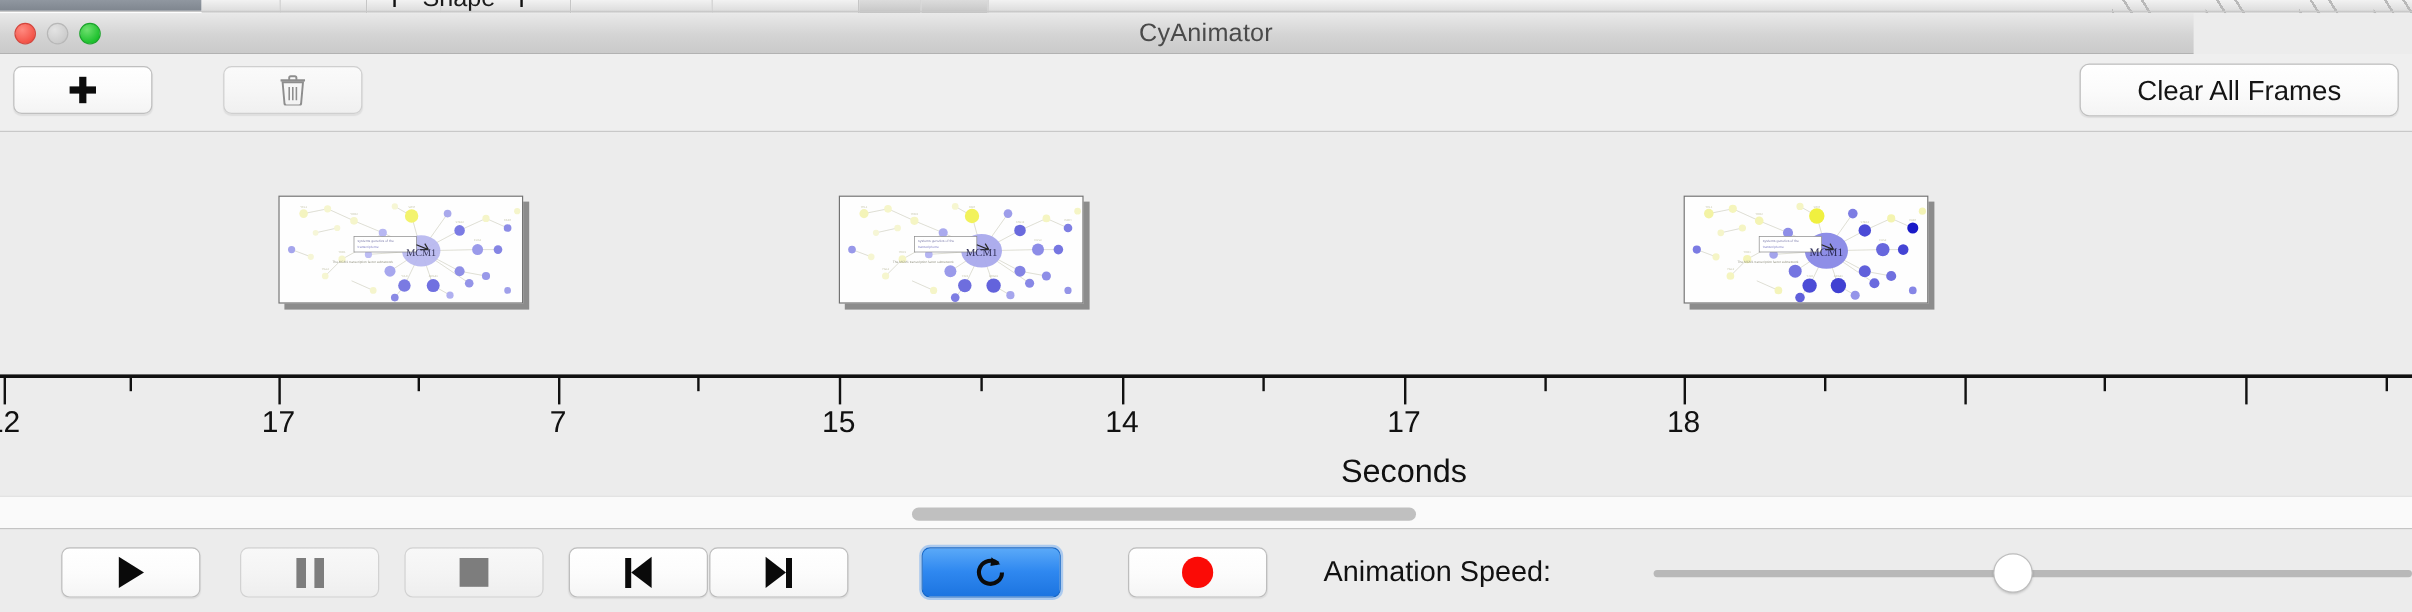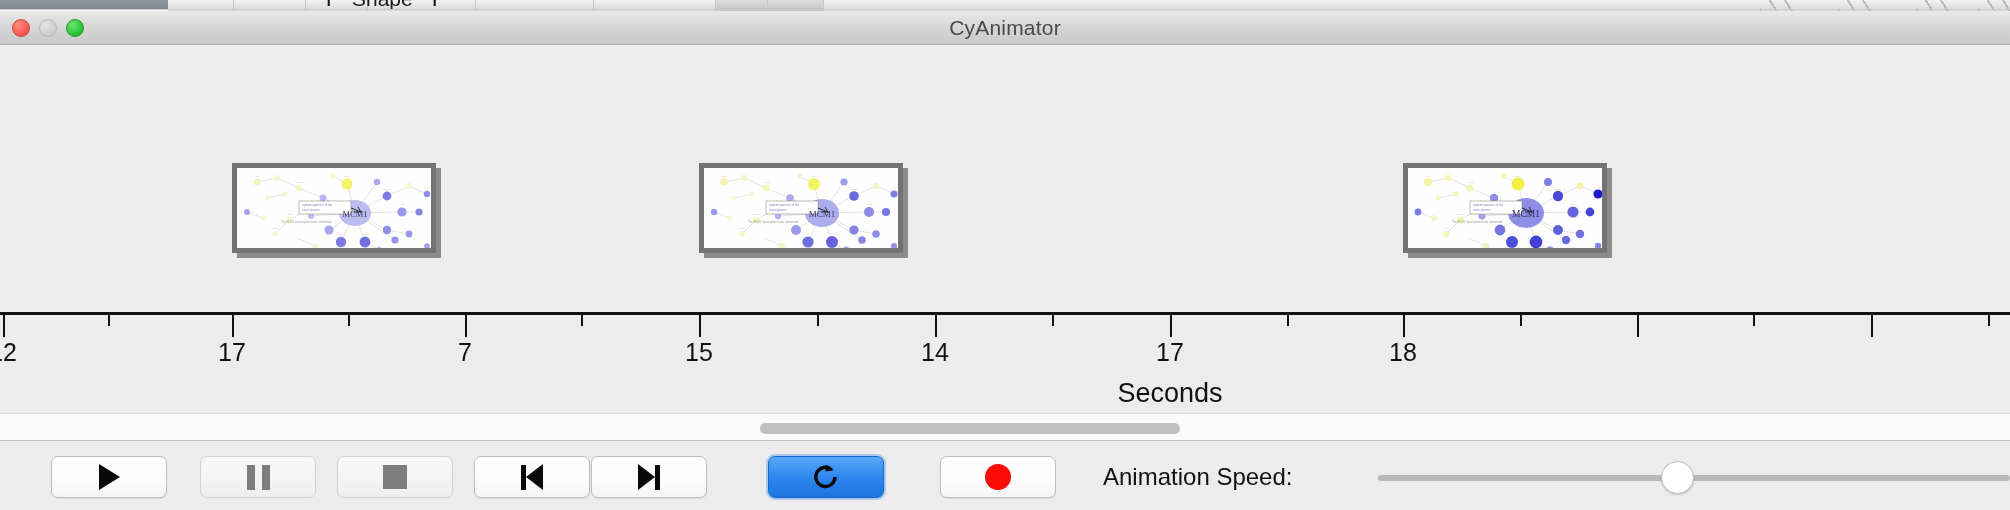--- a/index.html
+++ b/index.html
@@ -47,21 +47,21 @@
     background: repeating-linear-gradient(58deg,
        #b9b9b9 0 2px, rgba(0,0,0,0) 2px 13px);
   }
   .bg-strip .hairline {
     position: absolute; left: 0; top: 9px; width: 2010px; height: 1px;
     background: #c9c9c9;
   }
 
   
   .titlebar {
-    position: absolute; left: 0; top: 11px; width: 2010px; height: 34px;
+    position: absolute; left: 0; top: 11px; width: 1828px; height: 34px;
     background: linear-gradient(#e9e9e9 0%, #d4d4d4 55%, #cacaca 100%);
     border-bottom: 1px solid #b2b2b2;
   }
   .lights { position: absolute; left: 12px; top: 8px; display: flex; gap: 9px; }
   .light { width: 18px; height: 18px; border-radius: 50%; }
   .light.close {
     background: radial-gradient(circle at 35% 30%, #ff8a80, #f4554a 70%, #d8453c);
     border: 1px solid #d4453c;
   }
   .light.min {
@@ -127,21 +127,21 @@
     position: absolute;
     width: 204px; height: 90px;
   }
   .frame .shadow {
     position: absolute; left: 5px; top: 5px; width: 204px; height: 90px;
     background: #8c8c8c;
   }
   .frame .canvas {
     position: absolute; left: 0; top: 0; width: 204px; height: 90px;
     background: #fefefe;
-    border: 5px solid #737373;
+    border: 1px solid #737373;
     overflow: hidden;
   }
   .frame .canvas svg { display: block; }
 
   
   .ruler-line {
     position: absolute; left: 0; top: 202px; width: 2010px; height: 3px;
     background: #111;
   }
   .tick {
@@ -278,20 +278,34 @@
 
   <div class="titlebar">
     <div class="lights">
       <div class="light close"></div>
       <div class="light min"></div>
       <div class="light max"></div>
     </div>
     <div class="win-title">CyAnimator</div>
   </div>
 
+  <div class="toolbar">
+    <div class="btn" id="add-frame-btn">
+      <span class="plus"></span>
+    </div>
+    <div class="btn soft" id="delete-frame-btn">
+      <svg class="trash" viewBox="0 0 22 26">
+        <path d="M2.5 6.5 h17 l-1.6 18 a1.6 1.6 0 0 1 -1.6 1.3 h-10.6 a1.6 1.6 0 0 1 -1.6 -1.3 z" fill="none" stroke="#8e8e8e" stroke-width="1.6"></path>
+        <path d="M0.8 5 h20.4" fill="none" stroke="#8e8e8e" stroke-width="1.8"></path>
+        <path d="M8 5 v-2.2 a1.3 1.3 0 0 1 1.3 -1.3 h3.4 a1.3 1.3 0 0 1 1.3 1.3 v2.2" fill="none" stroke="#8e8e8e" stroke-width="1.6"></path>
+        <path d="M8 10.5 v11 M11 10.5 v11 M14 10.5 v11" fill="none" stroke="#8e8e8e" stroke-width="1.3"></path>
+      </svg>
+    </div>
+    <div class="btn" id="clear-all-frames-btn">Clear All Frames</div>
+  </div>
 
   <div class="timeline">
 
     <div class="frame" style="left:232px; top:53px;">
       <div class="shadow"></div>
       <div class="canvas">
         <svg width="204" height="90" viewBox="0 0 204 90">
           <g stroke="#c9c9b9" stroke-width=".5" fill="none">
             <path d="M118 45 L150 28 M118 45 L165 44 M118 45 L150 62 M118 45 L128 74 M118 45 L104 74 M118 45 L92 62 M118 45 L86 30 M118 45 L110 16 M118 45 L140 14 M118 45 L74 48 M118 45 L158 72"></path>
             <path d="M20 14 L40 10 M40 10 L62 20 M62 20 L86 30 M86 30 L70 42 M70 42 L52 52 M52 52 L38 66 M10 44 L26 50 M150 28 L172 18 M172 18 L190 26 M165 44 L182 44 M150 62 L172 66 M110 16 L96 8 M128 74 L142 82 M104 74 L96 84 M60 70 L78 78 M30 30 L48 26"></path>

